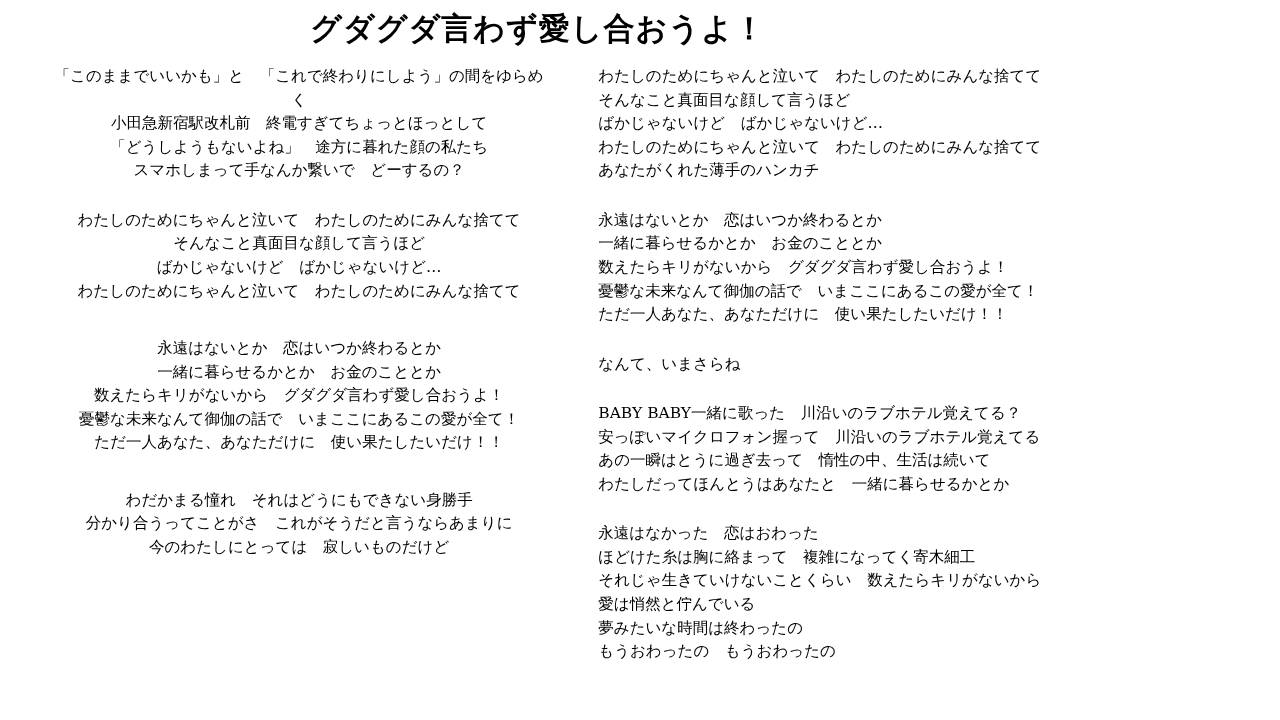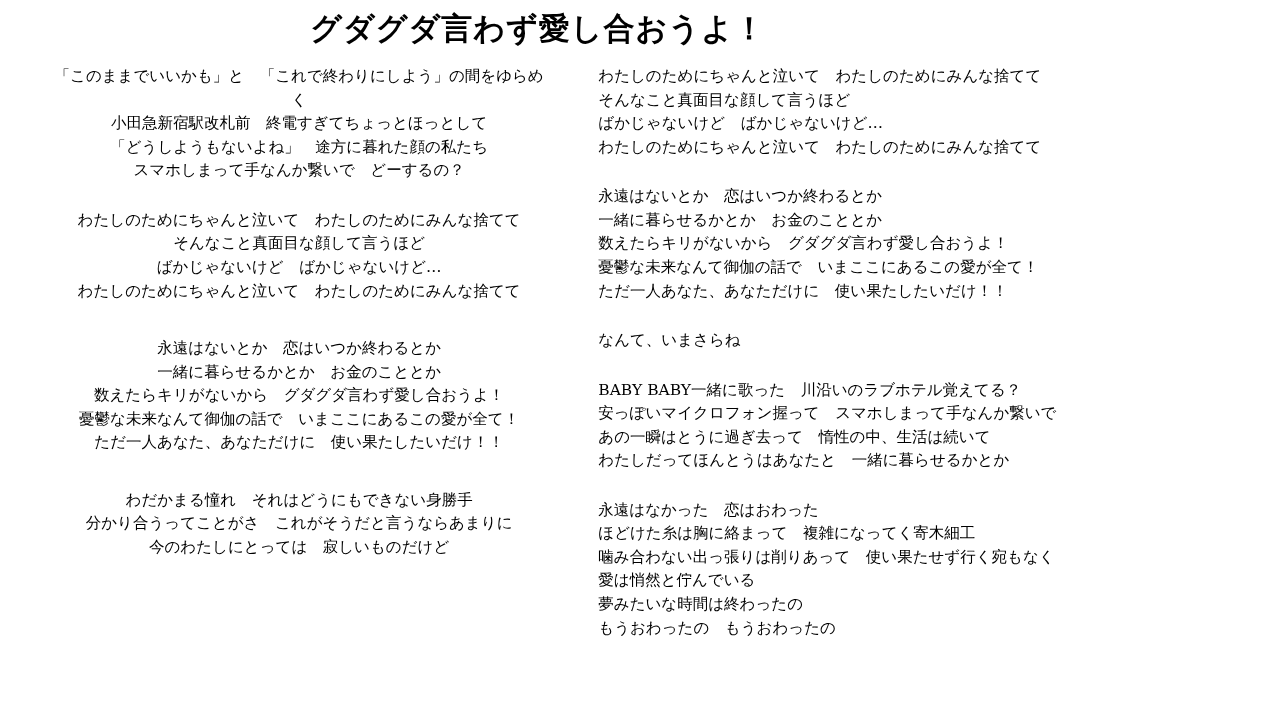--- a/index.html
+++ b/index.html
@@ -91,40 +91,41 @@
           <div class="line">分かり合うってことがさ　これがそうだと言うならあまりに</div>
           <div class="line">今のわたしにとっては　寂しいものだけど</div>
         </div>
       </div>
     <div class="col col-right">
         <div class="stanza">
           <div class="line">わたしのためにちゃんと泣いて　わたしのためにみんな捨てて</div>
           <div class="line">そんなこと真面目な顔して言うほど</div>
           <div class="line">ばかじゃないけど　ばかじゃないけど…</div>
           <div class="line">わたしのためにちゃんと泣いて　わたしのためにみんな捨てて</div>
+          <div class="line">あなたがくれた薄手のハンカチ</div>
         </div>
         <div class="stanza">
           <div class="line">永遠はないとか　恋はいつか終わるとか</div>
           <div class="line">一緒に暮らせるかとか　お金のこととか</div>
           <div class="line">数えたらキリがないから　グダグダ言わず愛し合おうよ！</div>
           <div class="line">憂鬱な未来なんて御伽の話で　いまここにあるこの愛が全て！</div>
           <div class="line">ただ一人あなた、あなただけに　使い果たしたいだけ！！</div>
         </div>
         <div class="stanza">
           <div class="line">なんて、いまさらね</div>
         </div>
         <div class="stanza">
           <div class="line">BABY BABY一緒に歌った　川沿いのラブホテル覚えてる？</div>
-          <div class="line">安っぽいマイクロフォン握って　スマホしまって手なんか繋いで</div>
+          <div class="line">安っぽいマイクロフォン握って　川沿いのラブホテル覚えてる</div>
           <div class="line">あの一瞬はとうに過ぎ去って　惰性の中、生活は続いて</div>
           <div class="line">わたしだってほんとうはあなたと　一緒に暮らせるかとか</div>
         </div>
         <div class="stanza">
           <div class="line">永遠はなかった　恋はおわった</div>
           <div class="line">ほどけた糸は胸に絡まって　複雑になってく寄木細工</div>
-          <div class="line">噛み合わない出っ張りは削りあって　使い果たせず行く宛もなく</div>
+          <div class="line">それじゃ生きていけないことくらい　数えたらキリがないから</div>
           <div class="line">愛は悄然と佇んでいる</div>
           <div class="line">夢みたいな時間は終わったの</div>
           <div class="line">もうおわったの　もうおわったの</div>
         </div>
       </div>
   </div>
 </div>
 
 </body></html>

